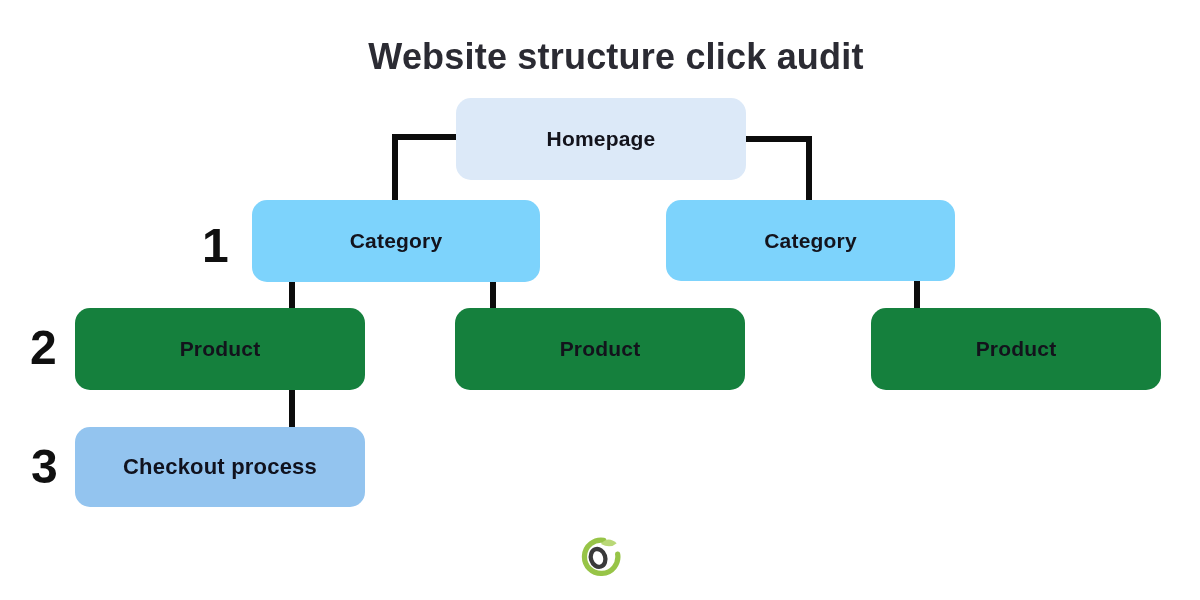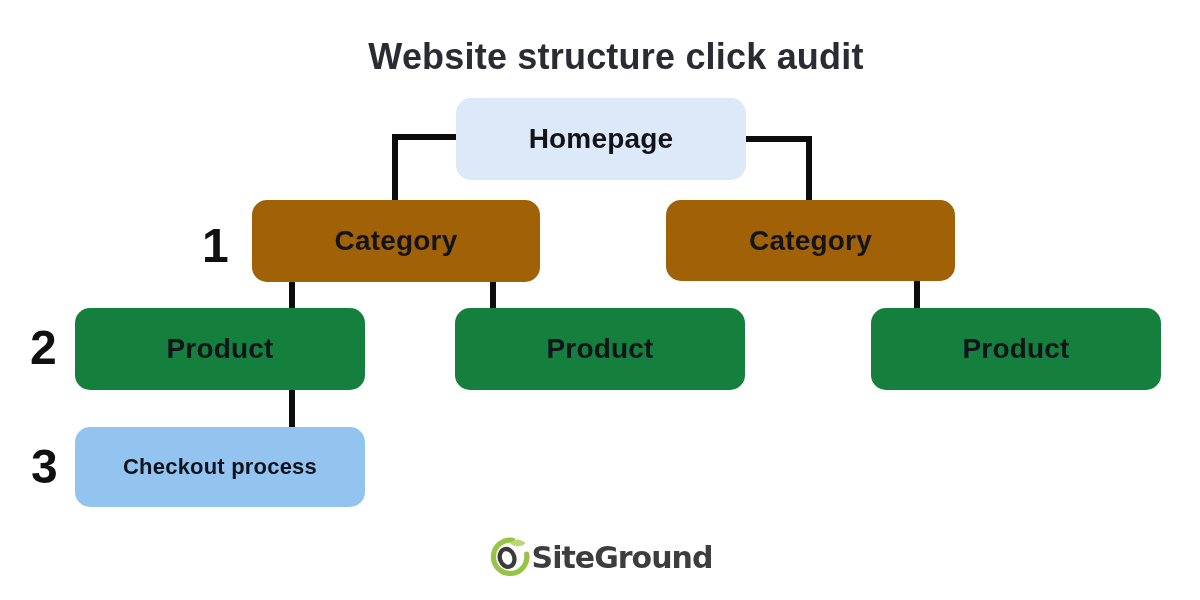--- a/index.html
+++ b/index.html
@@ -27,26 +27,26 @@
     color: #2b2b33;
     margin: 16px;
   }
   .node {
     position: absolute;
     border-radius: 15px;
     display: flex;
     align-items: center;
     justify-content: center;
     font-weight: 800;
-    font-size: 28px;
+    font-size: 21px;
     color: #13131c;
     letter-spacing: 0.2px;
   }
   .node-homepage  { background: #dce9f8; }
-  .node-category  { background: #a16207; }
+  .node-category  { background: #7dd3fc; }
   .node-product   { background: #15803d; }
   .node-checkout  { background: #93c4ef; font-size: 22px; color: #10121e; }
   .connector {
     position: absolute;
     background: #0c0c0c;
   }
   .level-num {
     position: absolute;
     font-size: 48px;
     font-weight: 800;
@@ -123,16 +123,15 @@
     <span style="display:inline-flex;">
       <svg width="42" height="42" viewBox="0 0 44 44" aria-hidden="true">
 
         <path d="M 26 4.5 A 17.5 17.5 0 1 0 40.5 19" fill="none" stroke="#97c447" stroke-width="5.5" stroke-linecap="round"></path>
 
         <path d="M 23 8.5 Q 30 -0.5 39.5 7.5 Q 33 13.5 23 8.5 Z" fill="#b9d877"></path>
 
         <ellipse cx="20" cy="23" rx="7.5" ry="9.5" transform="rotate(-18 20 23)" fill="none" stroke="#3a3a3a" stroke-width="4.5"></ellipse>
       </svg>
     </span>
-    <span class="logo-text">SiteGround</span>
   </div>
 
 </div>
 
 </body></html>

